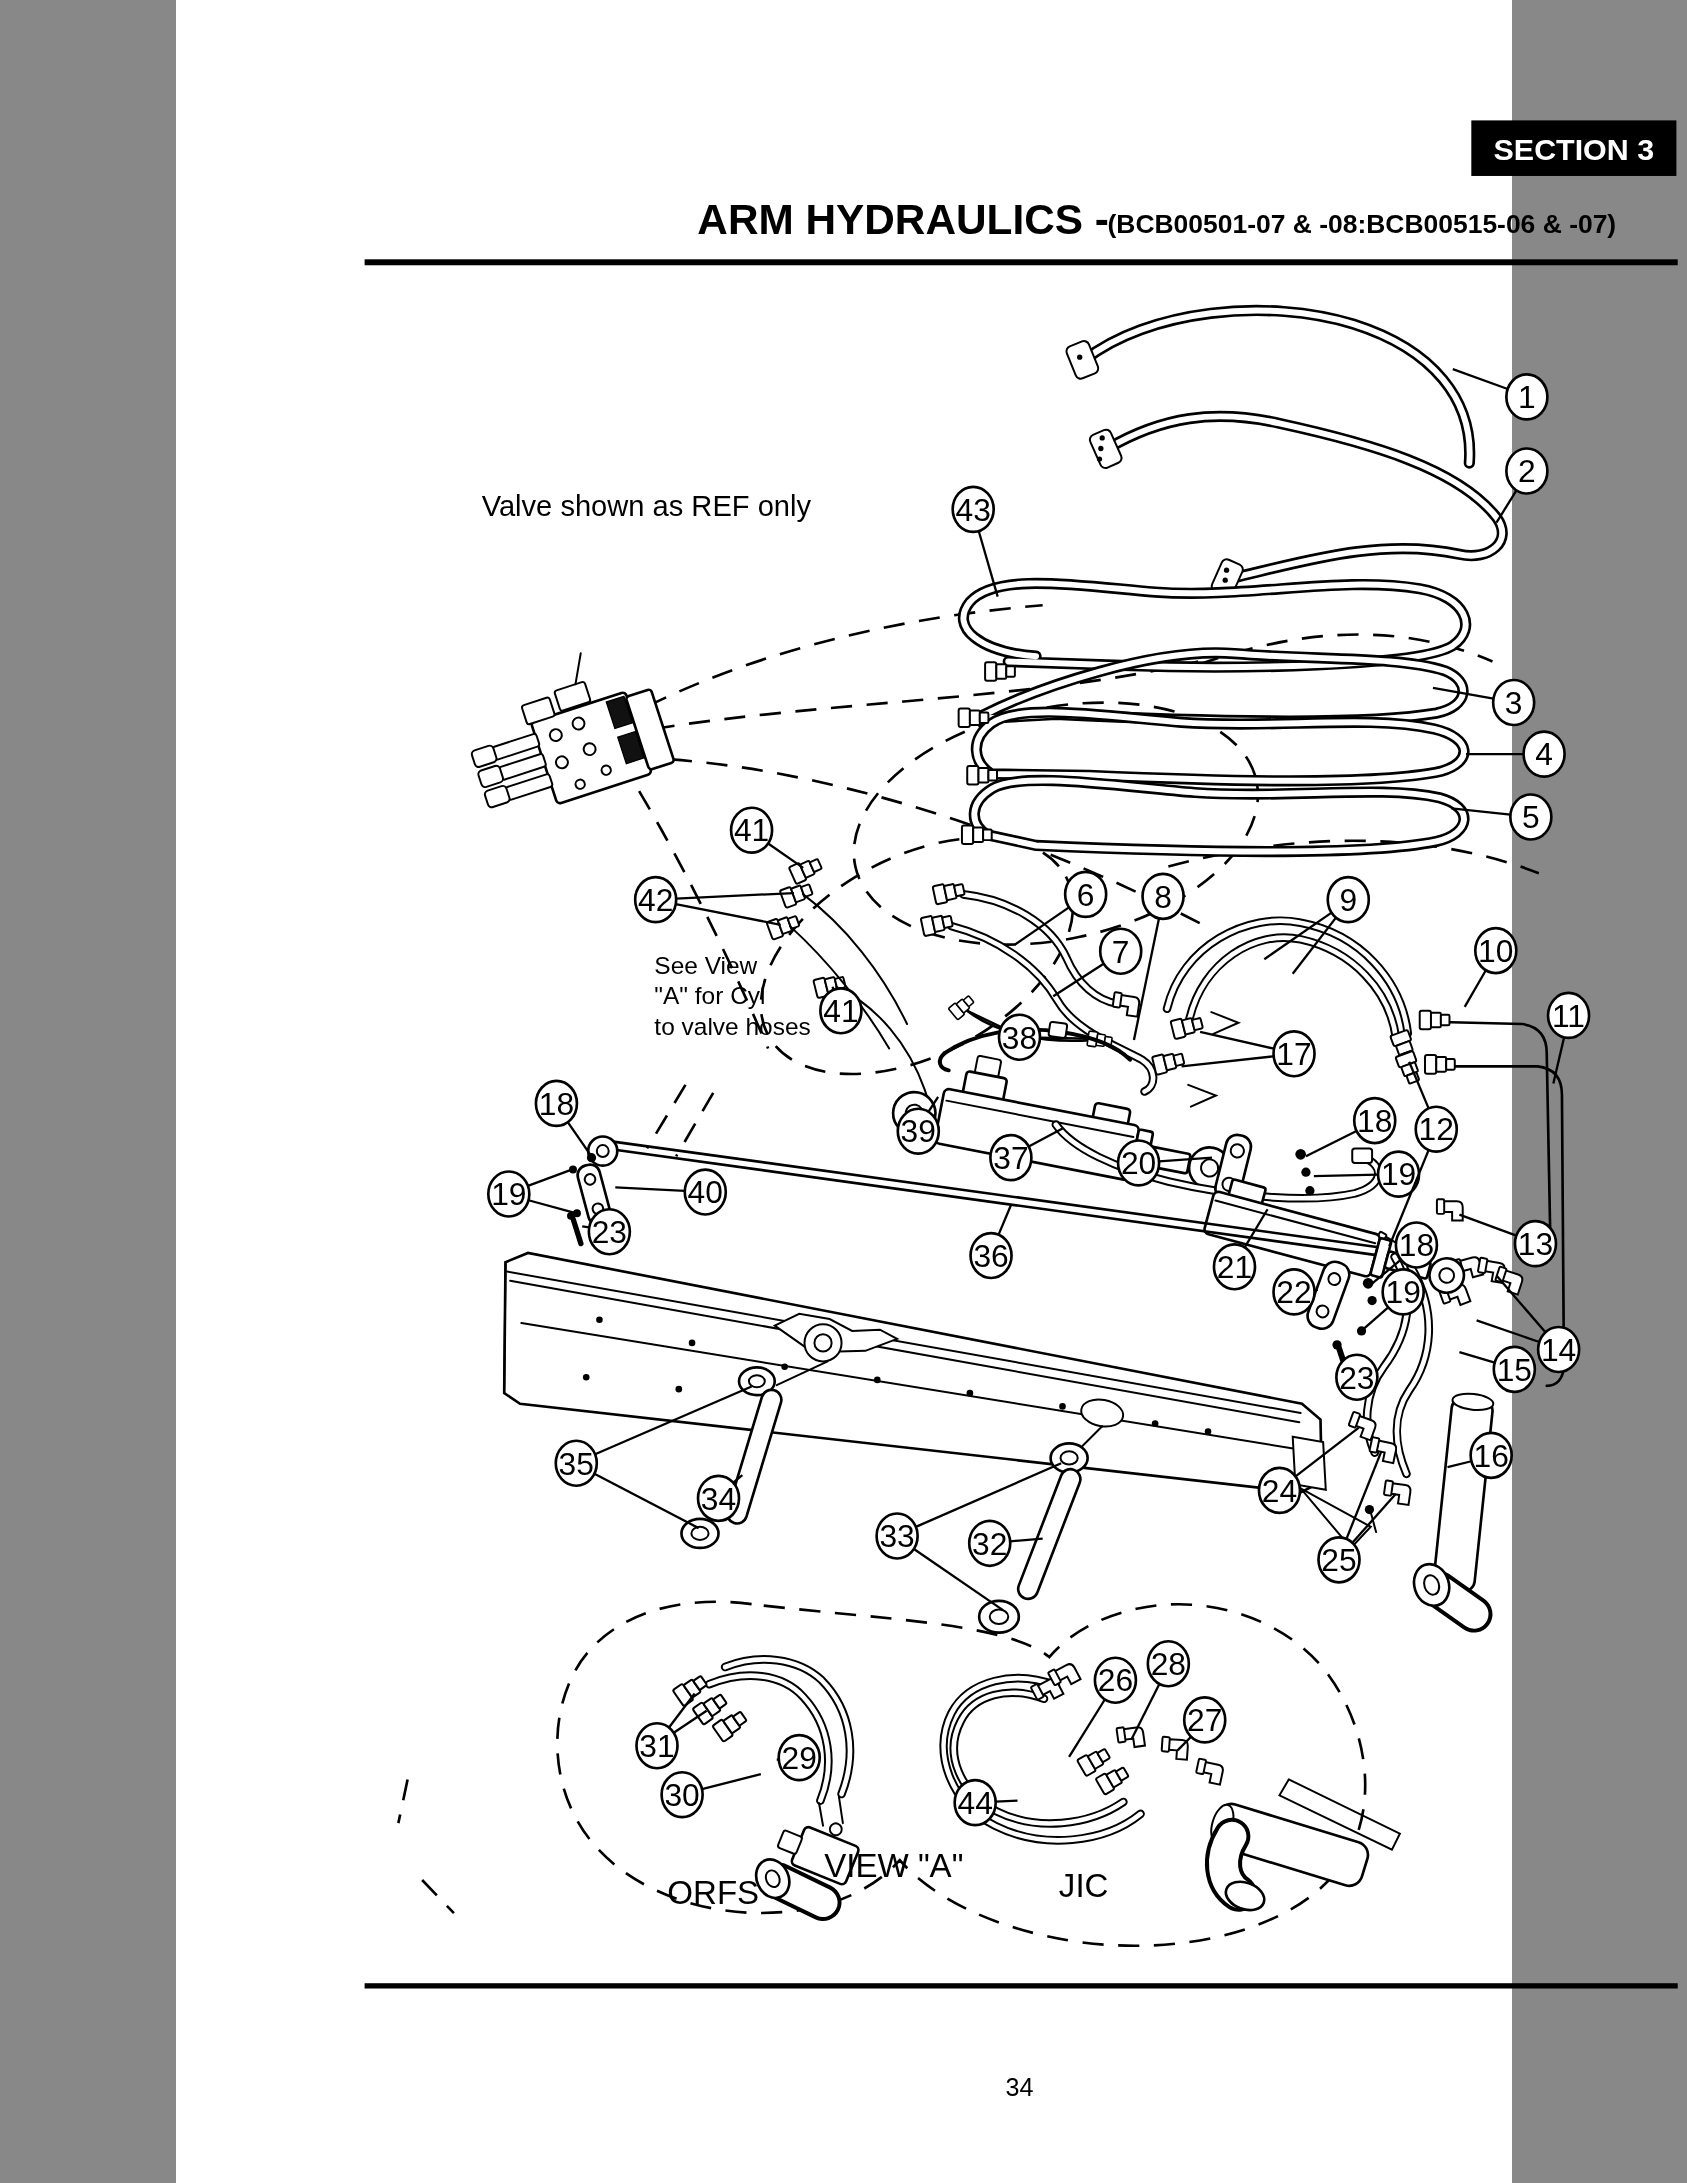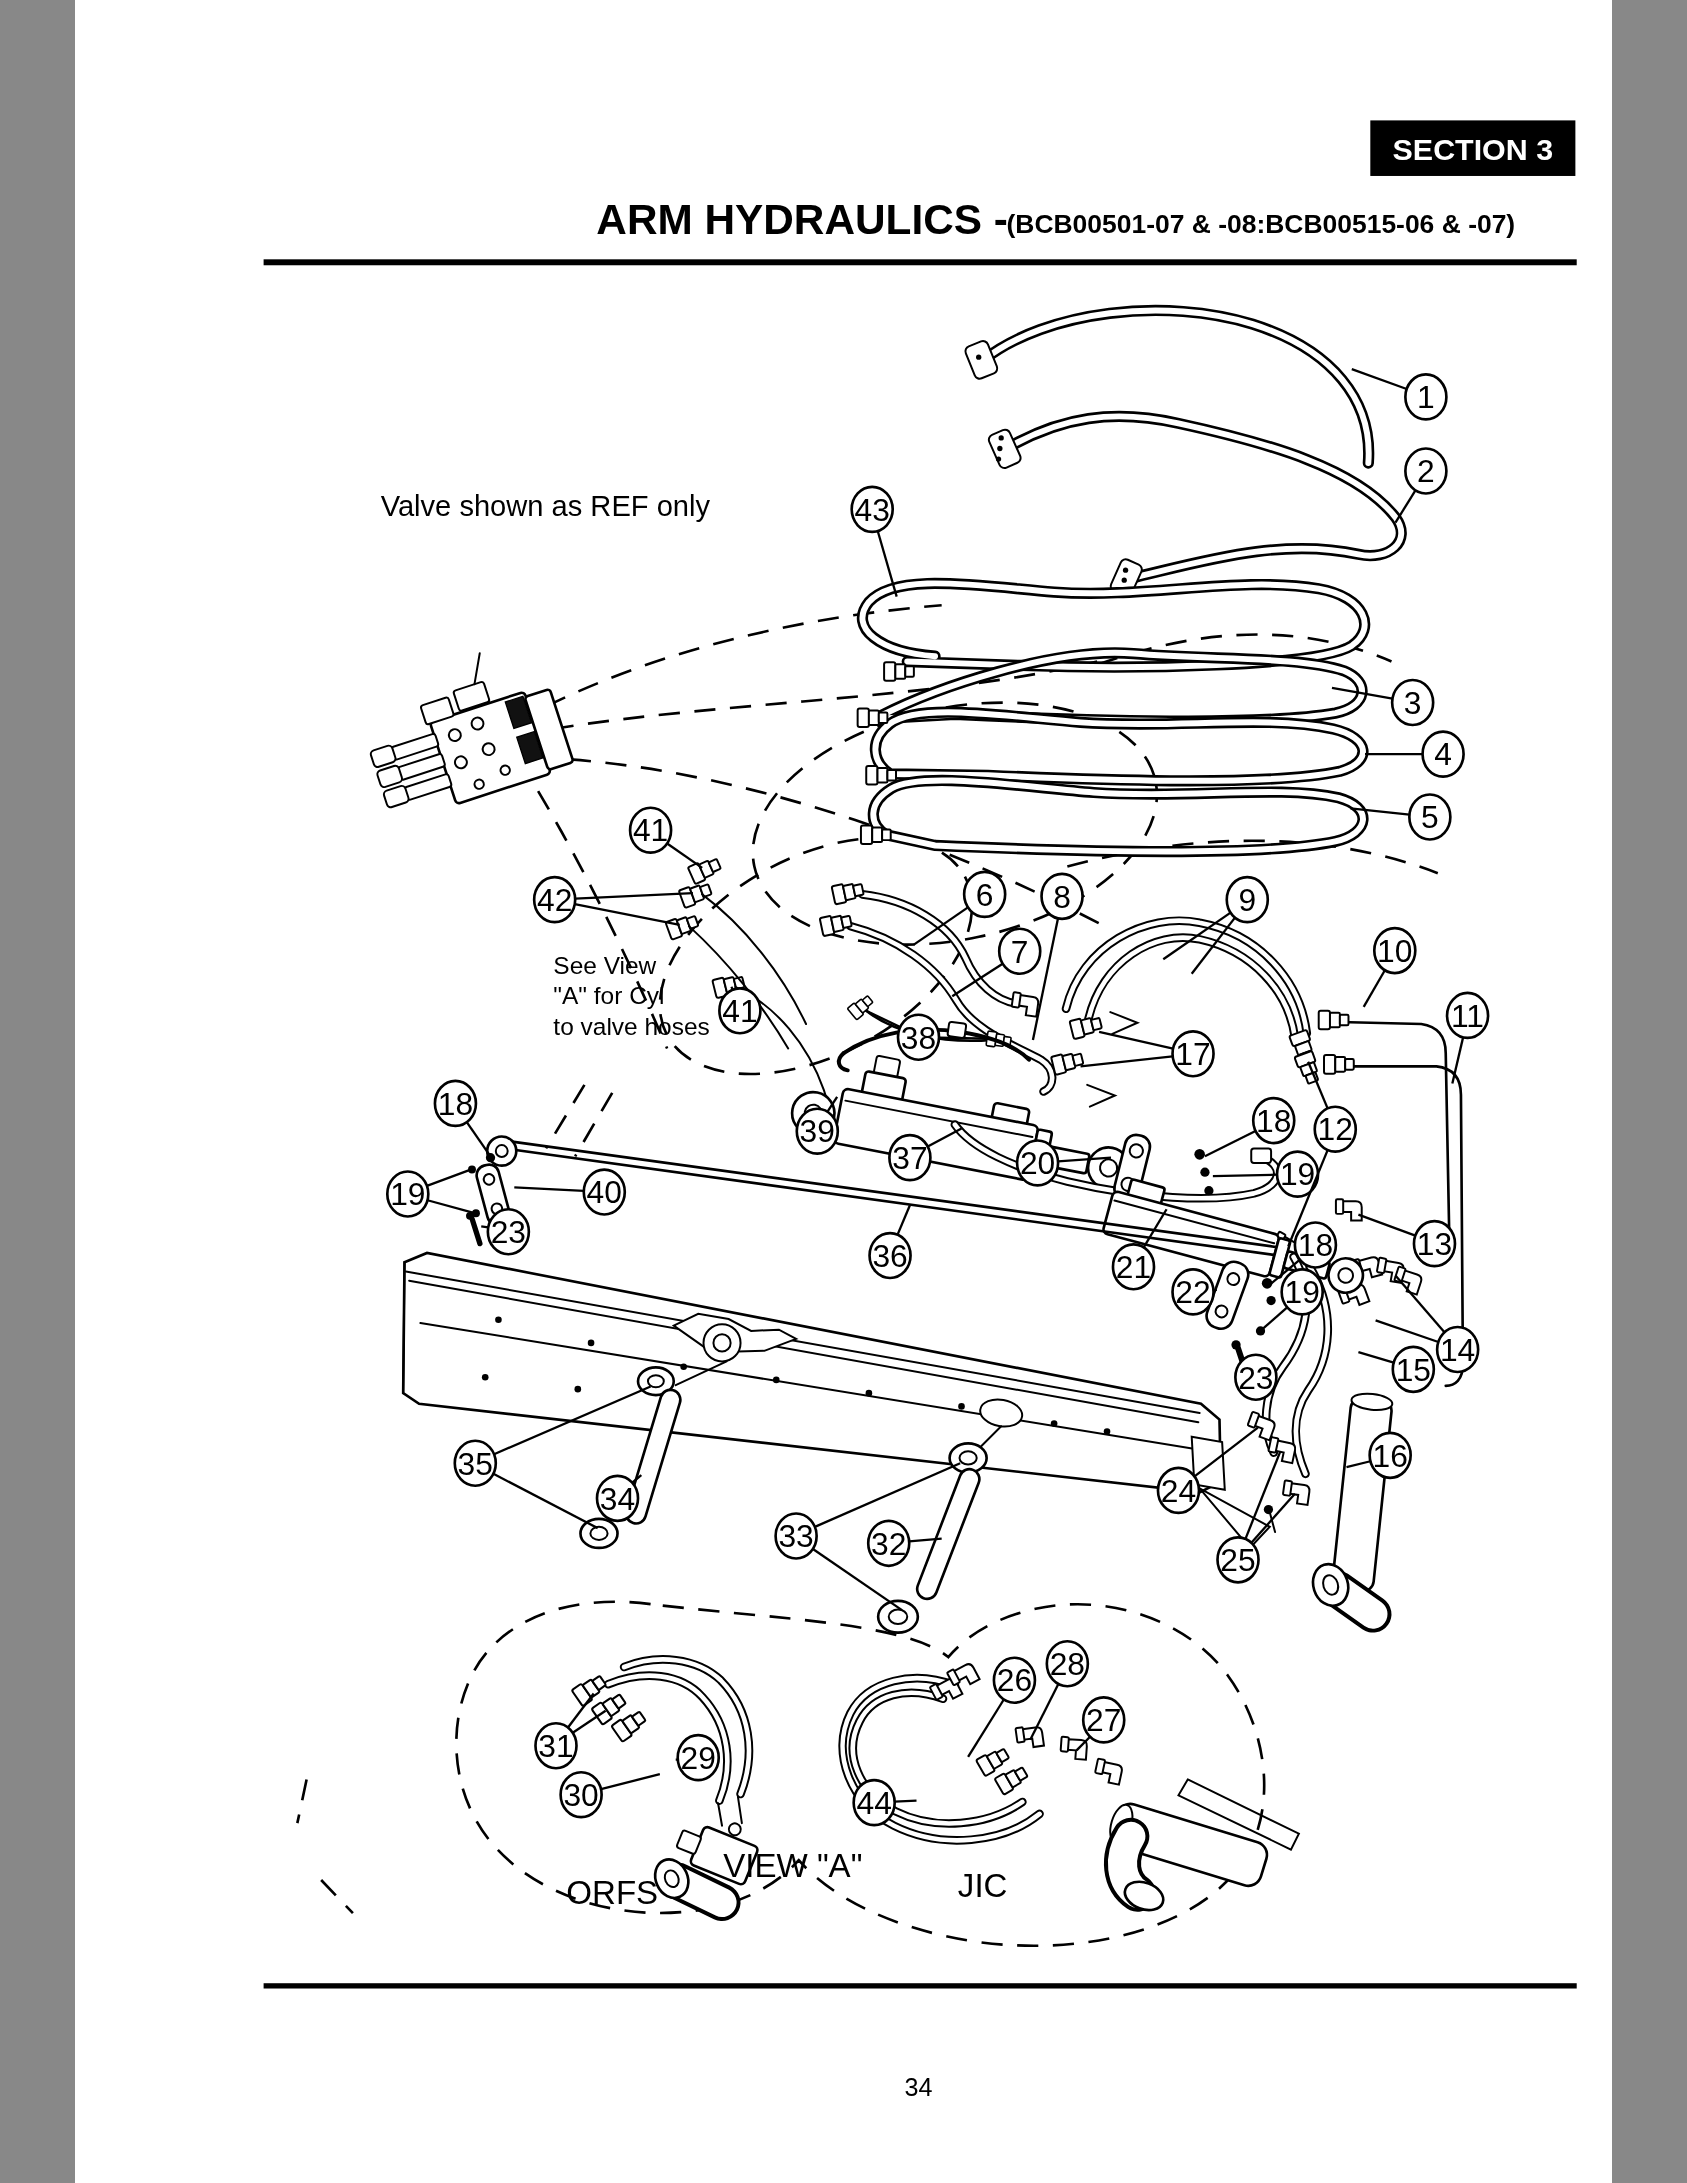--- a/index.html
+++ b/index.html
@@ -1,16 +1,16 @@
 <!DOCTYPE html>
 <html style="font-size:10.6px"><head>
 <meta charset="utf-8">
 <style>
   html,body{margin:0;padding:0;background:#888;}
-  #page{position:relative;width:1537px;height:2183px;background:#ffffff;margin:0 auto;
+  #page{position:relative;width:1336px;height:2183px;background:#ffffff;margin:0 auto;
         font-family:"Liberation Sans",sans-serif;}
   svg{position:absolute;left:0;top:0;}
   .ln{stroke:#000;stroke-width:4;fill:none;stroke-linecap:round;}
   .ln3{stroke:#000;stroke-width:3;fill:none;stroke-linecap:round;}
   .ln6{stroke:#000;stroke-width:6;fill:none;stroke-linecap:round;}
   .tube-o{stroke:#000;stroke-width:17;fill:none;stroke-linecap:round;}
   .tube-i{stroke:#fff;stroke-width:9;fill:none;stroke-linecap:round;}
   .tube2-o{stroke:#000;stroke-width:13;fill:none;stroke-linecap:round;}
   .tube2-i{stroke:#fff;stroke-width:7;fill:none;stroke-linecap:round;}
   .fat-o{stroke:#000;stroke-width:34;fill:none;stroke-linecap:round;}

